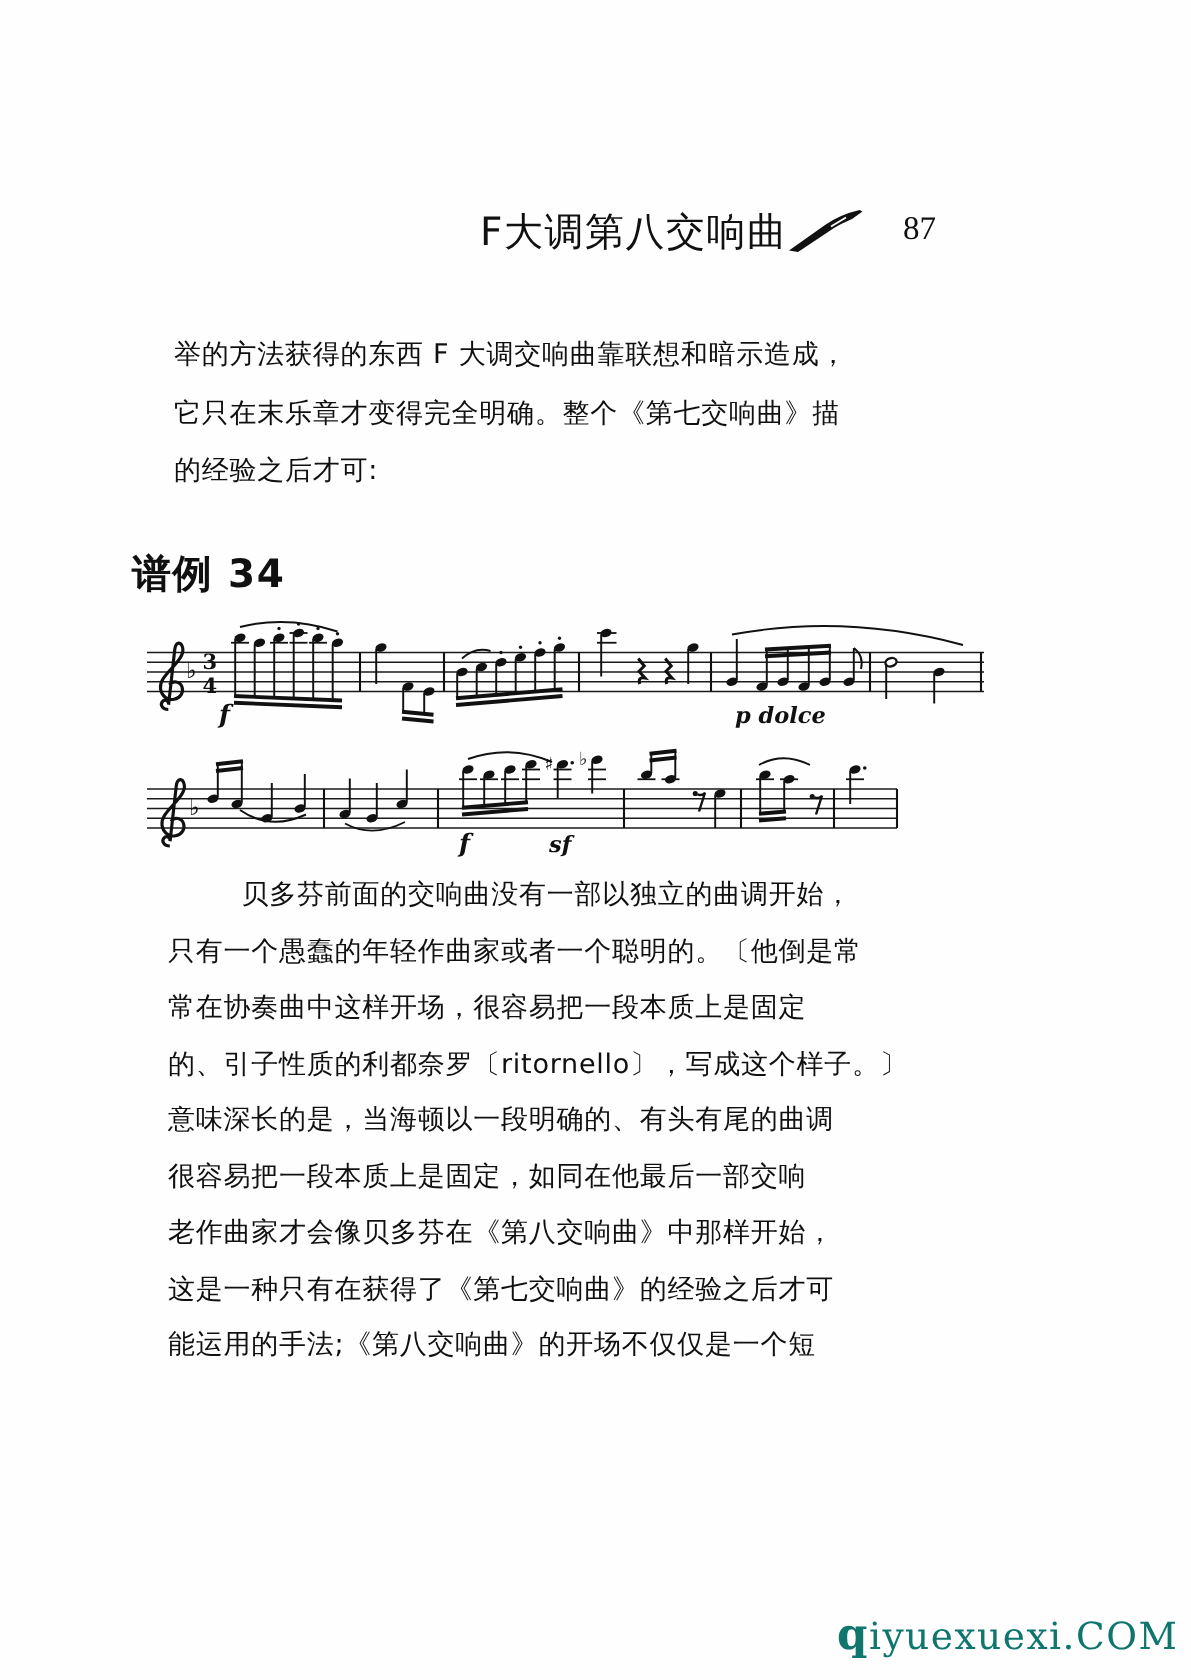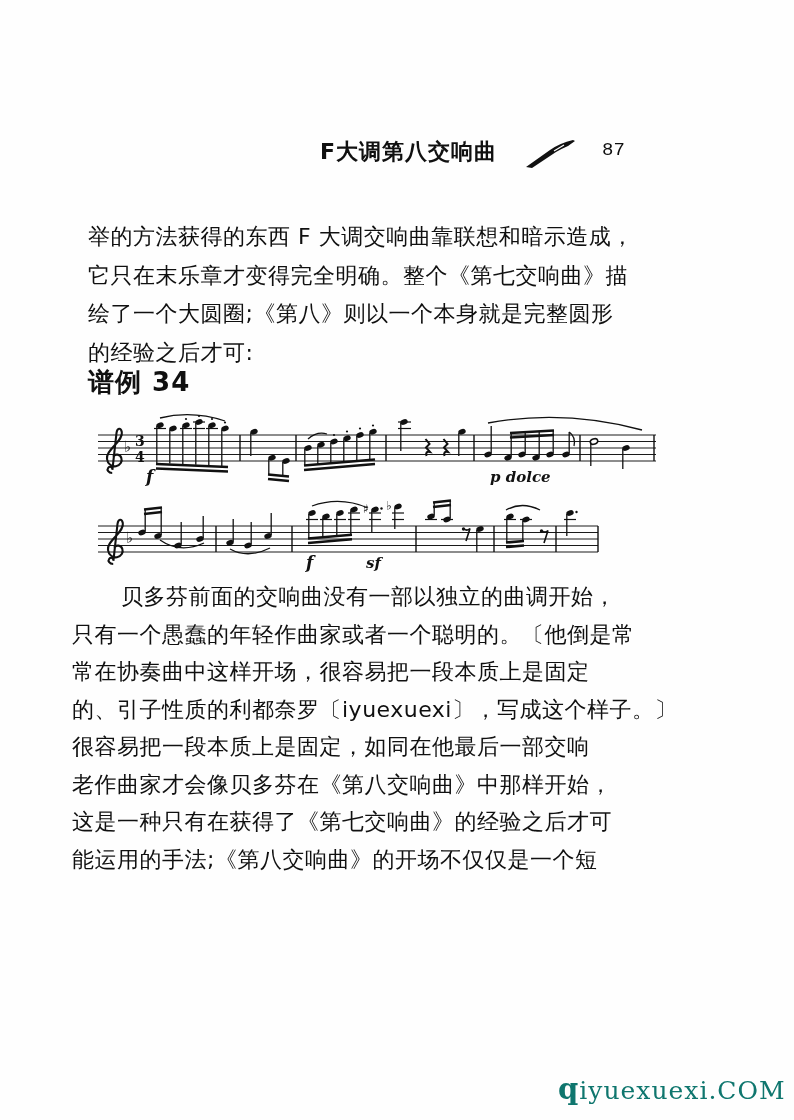--- a/index.html
+++ b/index.html
@@ -3,31 +3,31 @@
 <meta charset="utf-8">
 <style>
   html,body { margin:0; padding:0; background:#ffffff; }
   .page {
     position:relative; width:794px; height:1120px; overflow:hidden;
     background:#fefefe; color:#101010;
     font-family:"DejaVu Sans", sans-serif;
   }
   .header-title {
     position:absolute; left:320px; top:137px;
-    font-size:22px; font-weight:bold; letter-spacing:1px; white-space:nowrap;
+    font-size:26px; font-weight:normal; letter-spacing:1px; white-space:nowrap;
   }
   .page-number {
     position:absolute; left:602px; top:139px;
-    font-size:19px; font-family:Liberation Mono, monospace;
+    font-size:22px; font-family:Liberation Serif, serif;
   }
   .quill { position:absolute; left:524px; top:139px; }
-  .para { position:absolute; white-space:nowrap; font-size:22px; letter-spacing:0.5px; }
+  .para { position:absolute; white-space:nowrap; font-size:18px; letter-spacing:0.5px;margin-left:28px; }
   .para .line { display:block; }
   #para1 { left:88px; top:218px; line-height:38.5px; }
-  #para2 { left:72px; top:578px; line-height:37.5px; }
+  #para2 { left:84px; top:578px; line-height:37.5px; }
   .indent { text-indent:49px; }
   .score-label {
     position:absolute; left:88px; top:365px;
     font-size:26px; font-weight:bold; letter-spacing:1px;
   }
   .system { position:absolute; }
   #system1 { left:94px; top:406px; }
   #system2 { left:94px; top:496px; }
   svg .staff-line { stroke:#1a1a1a; stroke-width:1.1; }
   svg .barline { stroke:#111; stroke-width:1.4; }
@@ -66,21 +66,20 @@
   <svg class="quill" width="54" height="32" viewBox="0 0 54 32">
     <path fill="#111" d="M2 28 L26 11 Q36 4 49 1 L51 2 L44 7 Q37 10 32 13 L8 29 Z"></path>
     <path stroke="#fefefe" stroke-width="1.2" fill="none" d="M30 12 L40 6"></path>
   </svg>
 
   <div class="page-number">87</div>
 
   <div class="para" id="para1">
     <span class="line">举的方法获得的东西 F 大调交响曲靠联想和暗示造成，</span>
     <span class="line">它只在末乐章才变得完全明确。整个《第七交响曲》描</span>
-    <span class="line">绘了一个大圆圈;《第八》则以一个本身就是完整圆形</span>
     <span class="line">的经验之后才可:</span>
   </div>
 
   <div class="score-label">谱例 34</div>
 
   <svg class="system" id="system1" width="568" height="84" viewBox="0 0 568 84">
     <g>
       <line class="staff-line" x1="4" y1="29" x2="562" y2="29"></line>
       <line class="staff-line" x1="4" y1="35.5" x2="562" y2="35.5"></line>
       <line class="staff-line" x1="4" y1="42" x2="562" y2="42"></line>
@@ -316,21 +315,22 @@
       <circle class="notehead" cx="482.5" cy="16" r="1.2"></circle>
       <line class="stem" x1="472.8" y1="18" x2="472.8" y2="40"></line>
     </g>
     <line class="barline" x1="504" y1="30" x2="504" y2="56"></line>
   </svg>
 
   <div class="para" id="para2">
     <span class="line indent">贝多芬前面的交响曲没有一部以独立的曲调开始，</span>
     <span class="line">只有一个愚蠢的年轻作曲家或者一个聪明的。〔他倒是常</span>
     <span class="line">常在协奏曲中这样开场，很容易把一段本质上是固定</span>
-    <span class="line">的、引子性质的利都奈罗〔iyuexuexi〕，写成这个样子。〕</span>
+    <span class="line">的、引子性质的利都奈罗〔ritornello〕，写成这个样子。〕</span>
+    <span class="line">意味深长的是，当海顿以一段明确的、有头有尾的曲调</span>
     <span class="line">很容易把一段本质上是固定，如同在他最后一部交响</span>
     <span class="line">老作曲家才会像贝多芬在《第八交响曲》中那样开始，</span>
     <span class="line">这是一种只有在获得了《第七交响曲》的经验之后才可</span>
     <span class="line">能运用的手法;《第八交响曲》的开场不仅仅是一个短</span>
   </div>
 
   <div class="watermark">
     <span class="wm-q">q</span><span>iyuexuexi.COM</span>
   </div>
 

